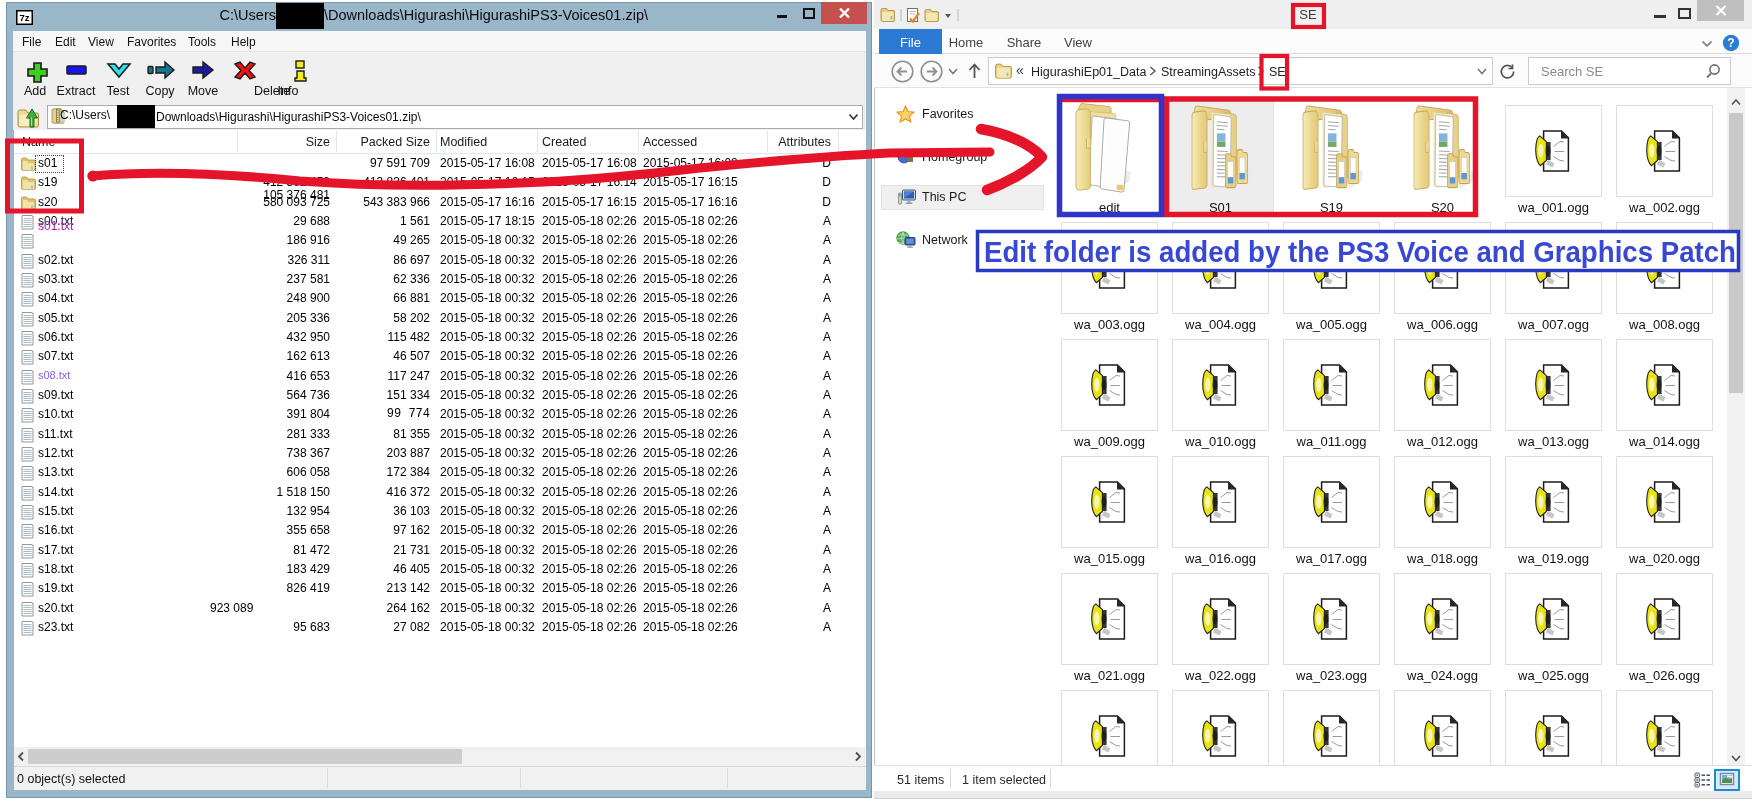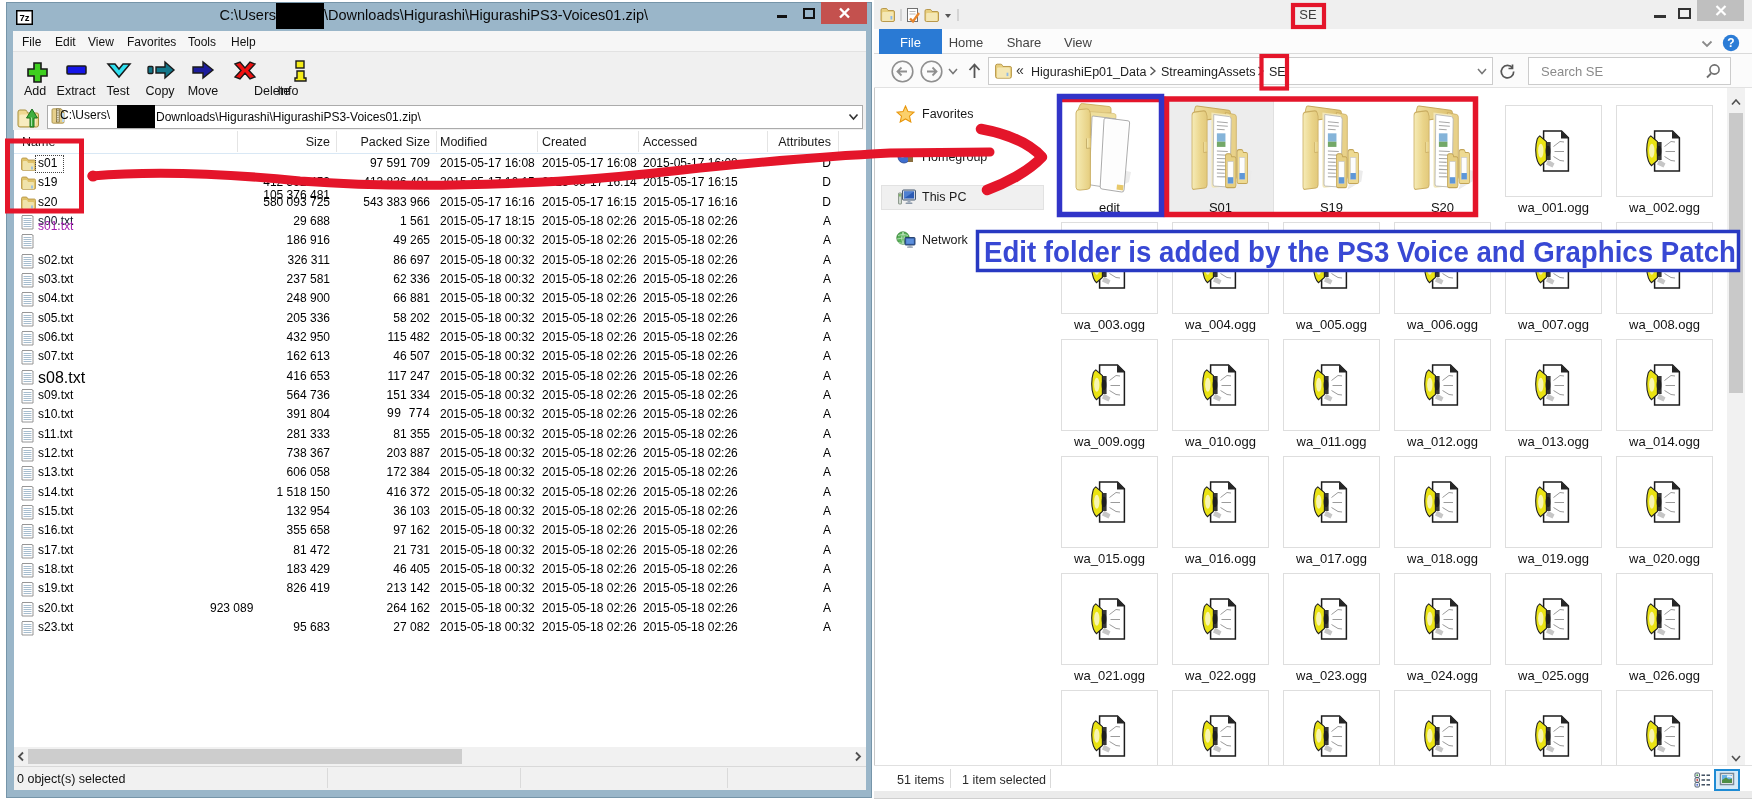--- a/index.html
+++ b/index.html
@@ -258,21 +258,21 @@
 <div style="position:absolute;left:21px;top:369px"><svg width="13" height="16" viewBox="0 0 13 16">
         <path d="M1,2 L2,1 L3,2 L4,1 L5,2 L6,1 L7,2 L8,1 L9,2 L10,1 L11,2 L12,2 L12,15 L1,15 Z" fill="#ffffff" stroke="#8a8a8a" stroke-width="0.9"></path>
         <g stroke="#9db6c8" stroke-width="0.9">
 <line x1="2.5" y1="4.5" x2="10.5" y2="4.5"></line>
           <line x1="2.5" y1="6.5" x2="10.5" y2="6.5"></line>
           <line x1="2.5" y1="8.5" x2="10.5" y2="8.5"></line>
           <line x1="2.5" y1="10.5" x2="10.5" y2="10.5"></line>
           <line x1="2.5" y1="12.5" x2="10.5" y2="12.5"></line>
         </g>
       </svg></div>
-<div style="position:absolute;left:38px;top:369px;font-size:16px;color:#000000;">s08.txt</div>
+<div style="position:absolute;left:38px;top:369px;font-size:11px;color:#8b5cf6;">s08.txt</div>
 <div style="position:absolute;left:210px;top:369px;width:120px;text-align:right;font-size:12px;color:#000;">416 653</div>
 <div style="position:absolute;left:310px;top:369px;width:120px;text-align:right;font-size:12px;color:#000;">117 247</div>
 <div style="position:absolute;left:440px;top:369px;font-size:12px;color:#000;">2015-05-18 00:32</div>
 <div style="position:absolute;left:542px;top:369px;font-size:12px;color:#000;">2015-05-18 02:26</div>
 <div style="position:absolute;left:643px;top:369px;font-size:12px;color:#000;">2015-05-18 02:26</div>
 <div style="position:absolute;left:751px;top:369px;width:80px;text-align:right;font-size:12px;color:#000;">A</div>
 <div style="position:absolute;left:21px;top:388px"><svg width="13" height="16" viewBox="0 0 13 16">
         <path d="M1,2 L2,1 L3,2 L4,1 L5,2 L6,1 L7,2 L8,1 L9,2 L10,1 L11,2 L12,2 L12,15 L1,15 Z" fill="#ffffff" stroke="#8a8a8a" stroke-width="0.9"></path>
         <g stroke="#9db6c8" stroke-width="0.9">
 <line x1="2.5" y1="4.5" x2="10.5" y2="4.5"></line>

